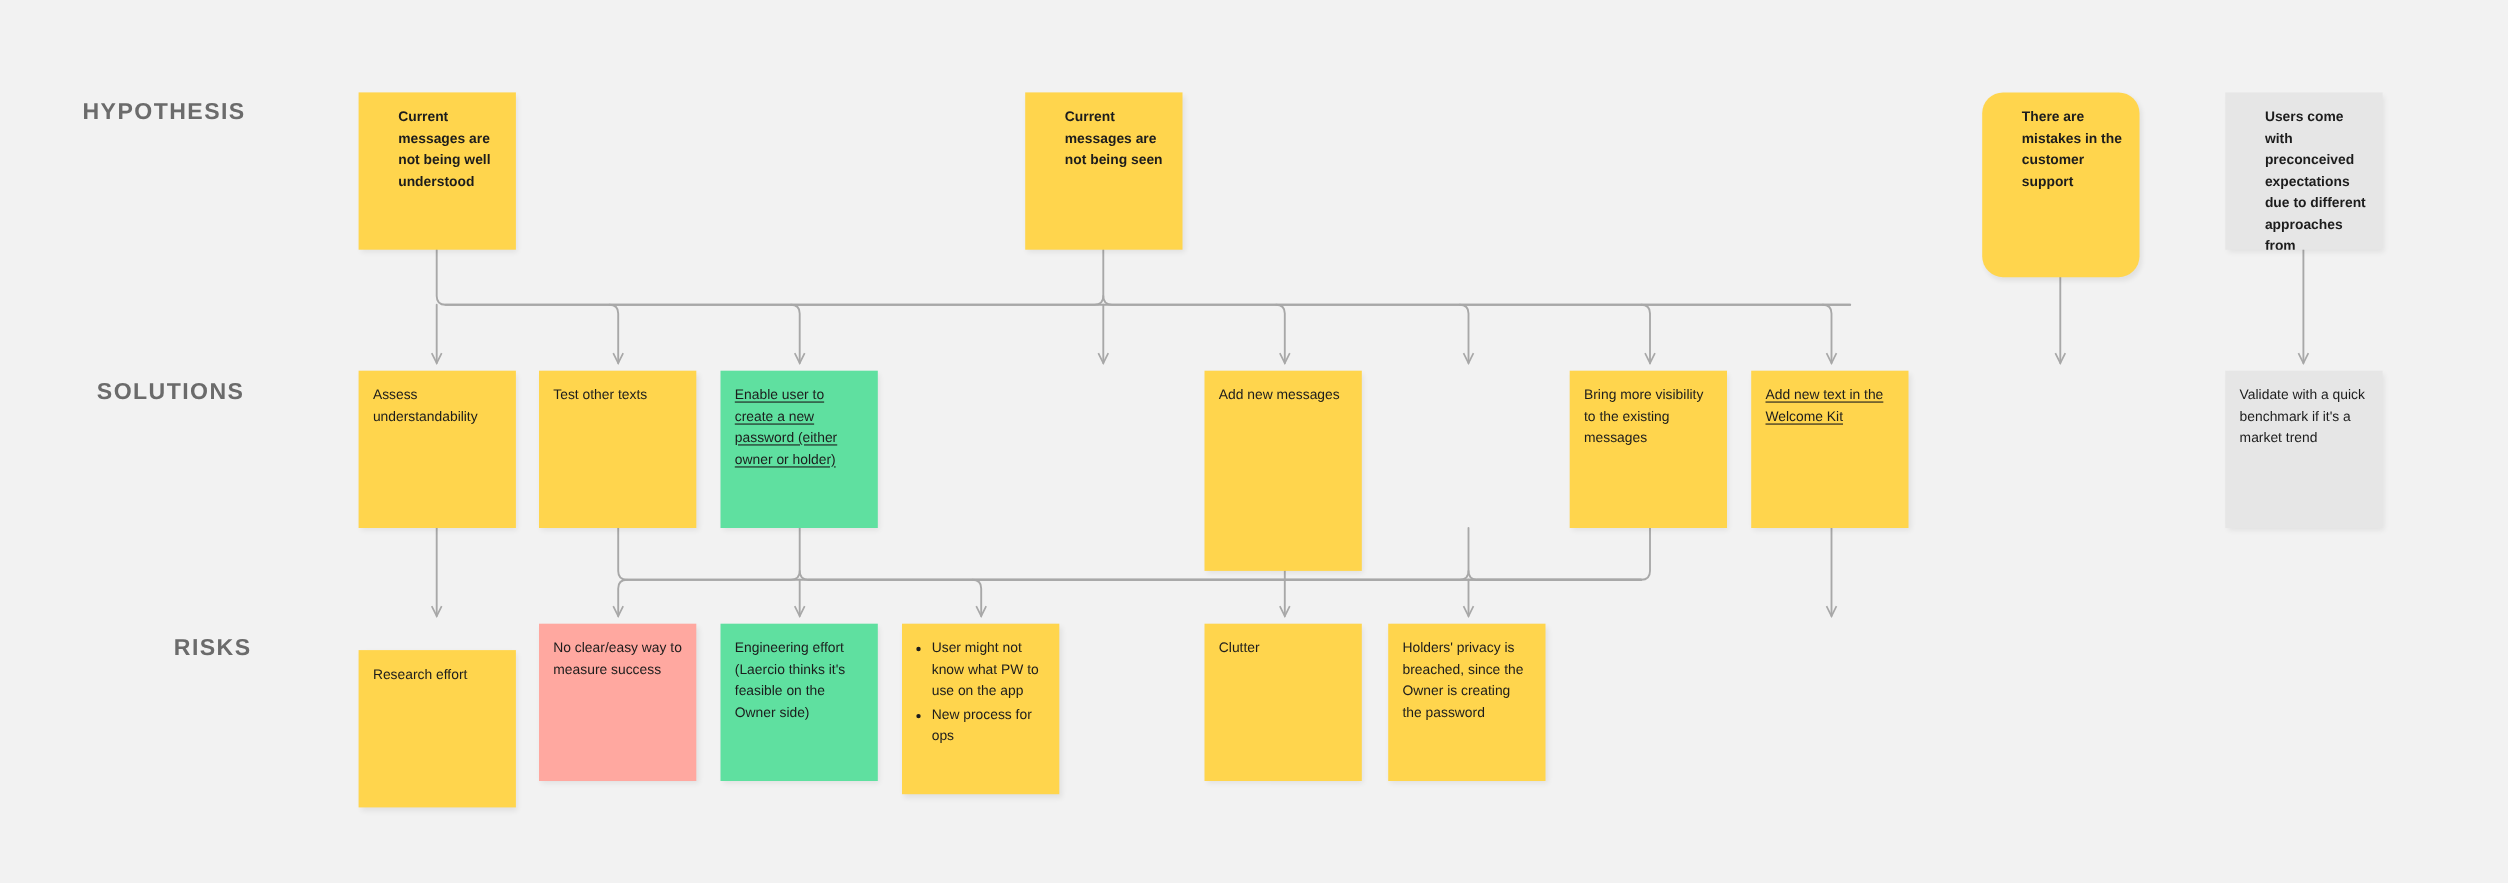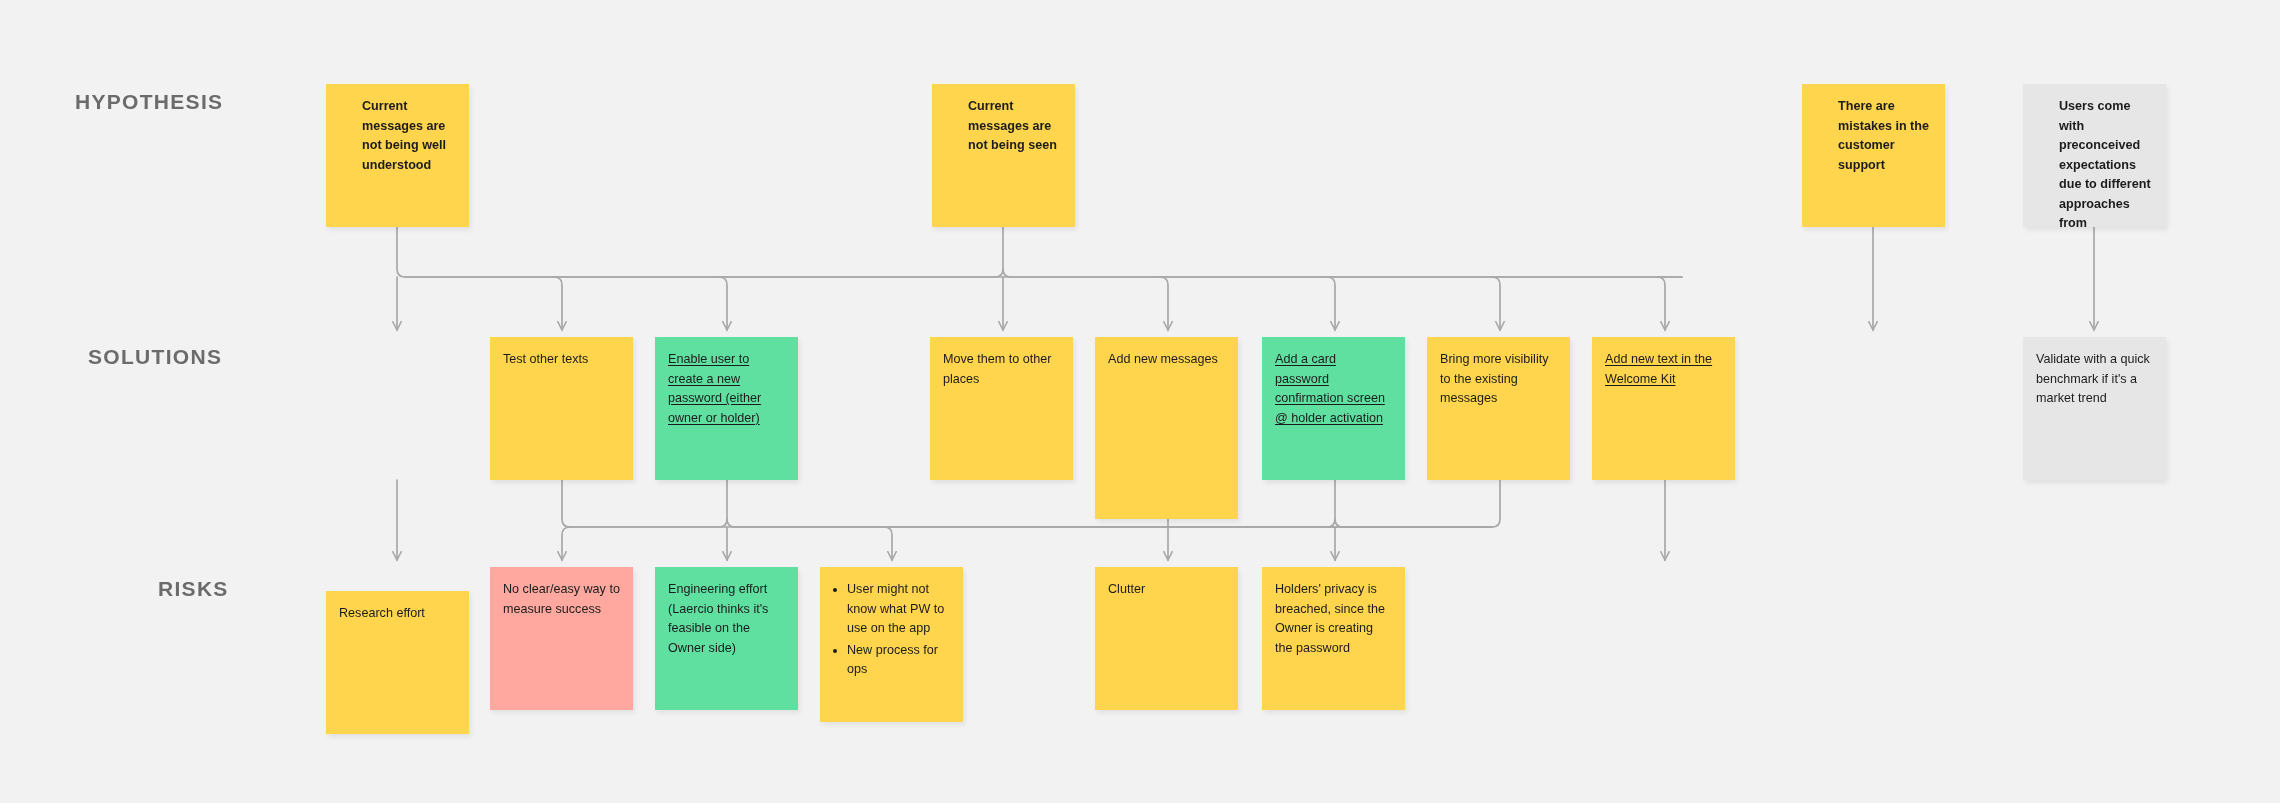--- a/index.html
+++ b/index.html
@@ -124,28 +124,27 @@
       <path d="M1335,527 L1335,560" marker-end="url(#arrow)"></path>
 
       <path d="M1168,480 L1168,527"></path>
 
       <path d="M1665,480 L1665,560" marker-end="url(#arrow)"></path>
     </g>
   </svg>
 
   <div class="note yellow bold" style="left:326px; top:84px; height:143px;">Current messages are not being well understood</div>
   <div class="note yellow bold" style="left:932px; top:84px; height:143px;">Current messages are not being seen</div>
-  <div class="note yellow bold" style="left:1802px; top:84px; height:143px;">There are mistakes in the customer support</div>
+  <div class="note yellow bold" style="left:1802px; top:84px; height:168px;border-radius:19px;">There are mistakes in the customer support</div>
   <div class="note grey bold" style="left:2023px; top:84px; height:143px;">Users come with preconceived expectations due to different approaches from competitors</div>
 
+  <div class="note yellow" style="left:326px; top:337px; height:143px;">Assess understandability</div>
   <div class="note yellow" style="left:490px; top:337px; height:143px;">Test other texts</div>
   <div class="note green" style="left:655px; top:337px; height:143px;"><span class="u">Enable user to create a new password (either owner or holder)</span></div>
-  <div class="note yellow" style="left:930px; top:337px; height:143px;">Move them to other places</div>
   <div class="note yellow" style="left:1095px; top:337px; height:182px;">Add new messages</div>
-  <div class="note green" style="left:1262px; top:337px; height:143px;"><span class="u">Add a card password confirmation screen @ holder activation</span></div>
   <div class="note yellow" style="left:1427px; top:337px; height:143px;">Bring more visibility to the existing messages</div>
   <div class="note yellow" style="left:1592px; top:337px; height:143px;"><span class="u">Add new text in the Welcome Kit</span></div>
   <div class="note grey" style="left:2023px; top:337px; height:143px;">Validate with a quick benchmark if it's a market trend</div>
 
   <div class="note yellow" style="left:326px; top:567px; height:143px;margin-top:24px;">Research effort</div>
   <div class="note green" style="left:655px; top:567px; height:143px;">Engineering effort (Laercio thinks it's feasible on the Owner side)</div>
   <div class="note red" style="left:490px; top:567px; height:143px;">No clear/easy way to measure success</div>
   <div class="note yellow" style="left:820px; top:567px; height:155px;">
     <ul>
       <li>User might not know what PW to use on the app</li>

